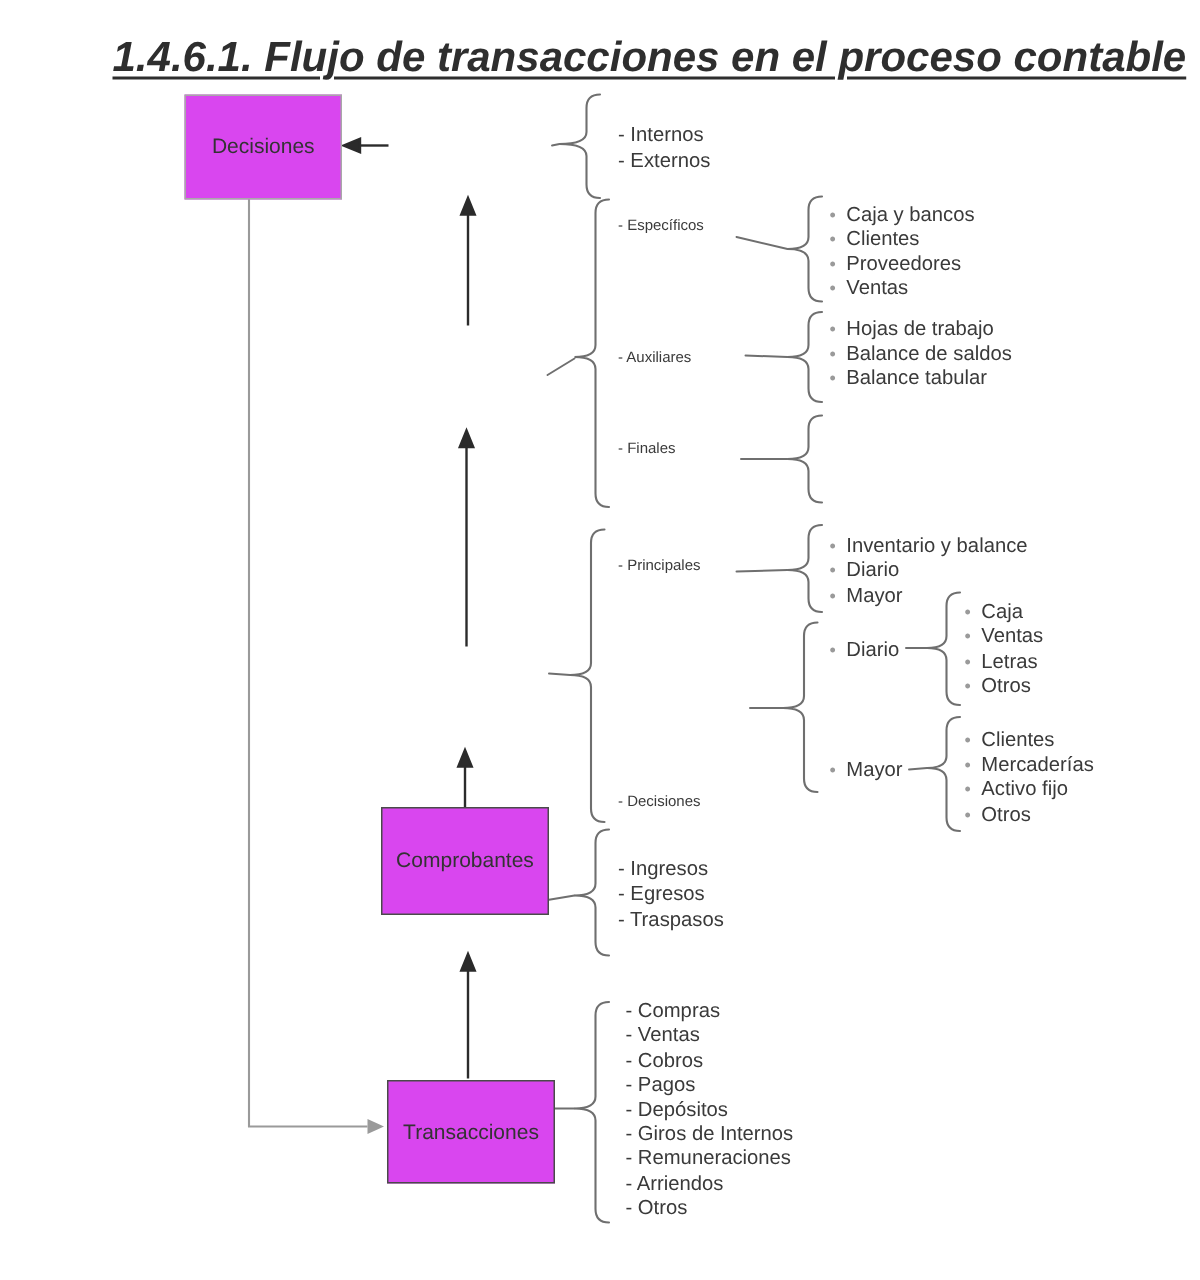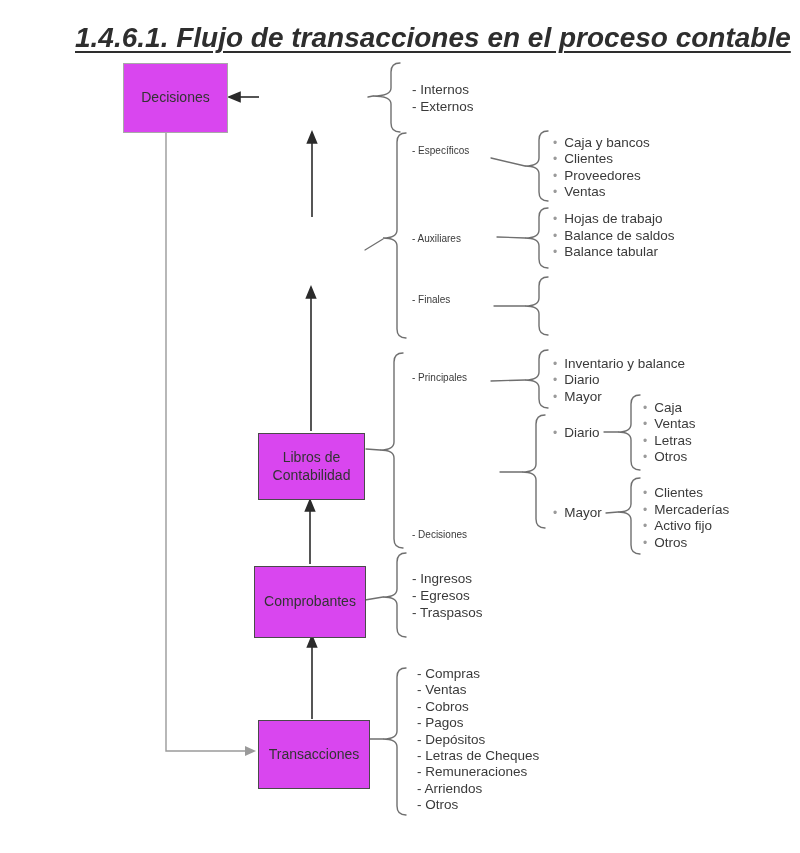--- a/index.html
+++ b/index.html
@@ -8,21 +8,21 @@
   .title{position:absolute;left:75px;top:22px;font-size:28px;font-style:italic;font-weight:600;
          color:#2e2e2e;text-decoration:underline;text-underline-offset:4px;text-decoration-thickness:1.5px;
          white-space:nowrap;}
   svg.wires{position:absolute;left:0;top:0;z-index:1;}
   .node{position:absolute;display:flex;align-items:center;justify-content:center;text-align:center;
         background:#d946ef;font-size:14px;color:#333;line-height:1.25;z-index:2;}
   .n-decisiones{left:123px;top:63px;width:103px;height:68px;border:1px solid #a8a8a8;}
   .n-usuarios{left:260px;top:63px;width:107px;height:68px;border:2px solid #4a4a4a;}
   .n-informes{left:258px;top:218px;width:105px;height:68px;border:1.5px solid #4a4a4a;}
   .n-libros{left:258px;top:433px;width:107px;height:67px;border:1.5px solid #4a4a4a;padding:0 10px;box-sizing:border-box;}
-  .n-comprobantes{left:254px;top:566px;width:110px;height:70px;border:1.5px solid #4a4a4a;}
+  .n-comprobantes{left:254px;top:538px;width:110px;height:70px;border:1.5px solid #4a4a4a;}
   .n-transacciones{left:258px;top:720px;width:110px;height:67px;border:1.5px solid #4a4a4a;}
   .txt{position:absolute;z-index:3;font-size:13.5px;white-space:nowrap;}
   .glabel{position:absolute;z-index:3;font-size:10px;white-space:nowrap;text-align:center;}
   .blt{color:#9a9a9a;font-size:12px;margin-right:7px;}
   .lh17{line-height:17px;}
   .lh163{line-height:16.3px;}
   .lh164{line-height:16.4px;}
   .lh165{line-height:16.5px;}
   .lh166{line-height:16.6px;}
 </style>
@@ -90,23 +90,20 @@
       <line x1="604" y1="432" x2="618" y2="432"></line>
       <line x1="606" y1="513" x2="618" y2="512"></line>
       <line x1="365" y1="600" x2="383" y2="597"></line>
       <line x1="369" y1="739" x2="383" y2="739"></line>
     </g>
   </svg>
 
   <div class="node n-decisiones">
       <span>Decisiones</span>
     </div>
-  <div class="node n-libros">
-      <span style="white-space:normal;">Libros de Contabilidad</span>
-    </div>
   <div class="node n-comprobantes">
       <span>Comprobantes</span>
     </div>
   <div class="node n-transacciones">
       <span>Transacciones</span>
     </div>
 
   <div class="txt lh17" style="left:412px;top:81px;">
     <div>- Internos</div>
     <div>- Externos</div>
@@ -161,19 +158,19 @@
     <div>- Egresos</div>
     <div>- Traspasos</div>
   </div>
 
   <div class="txt lh164" style="left:417px;top:666px;">
     <div>- Compras</div>
     <div>- Ventas</div>
     <div>- Cobros</div>
     <div>- Pagos</div>
     <div>- Depósitos</div>
-    <div>- Letras de Cheques</div>
+    <div>- Giros de Internos</div>
     <div>- Remuneraciones</div>
     <div>- Arriendos</div>
     <div>- Otros</div>
   </div>
 
 </div>
 
 </body></html>

